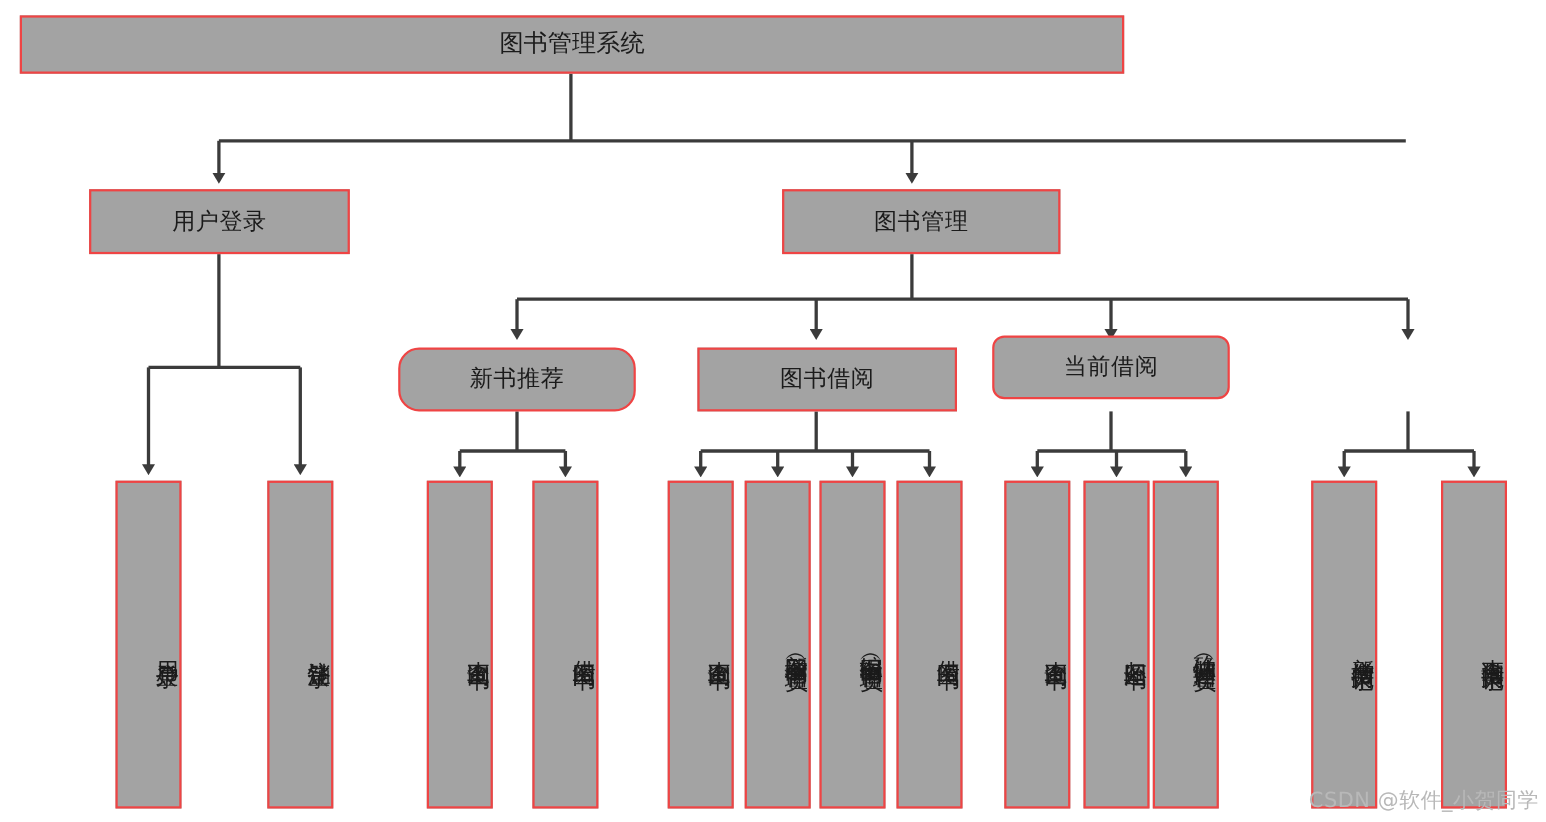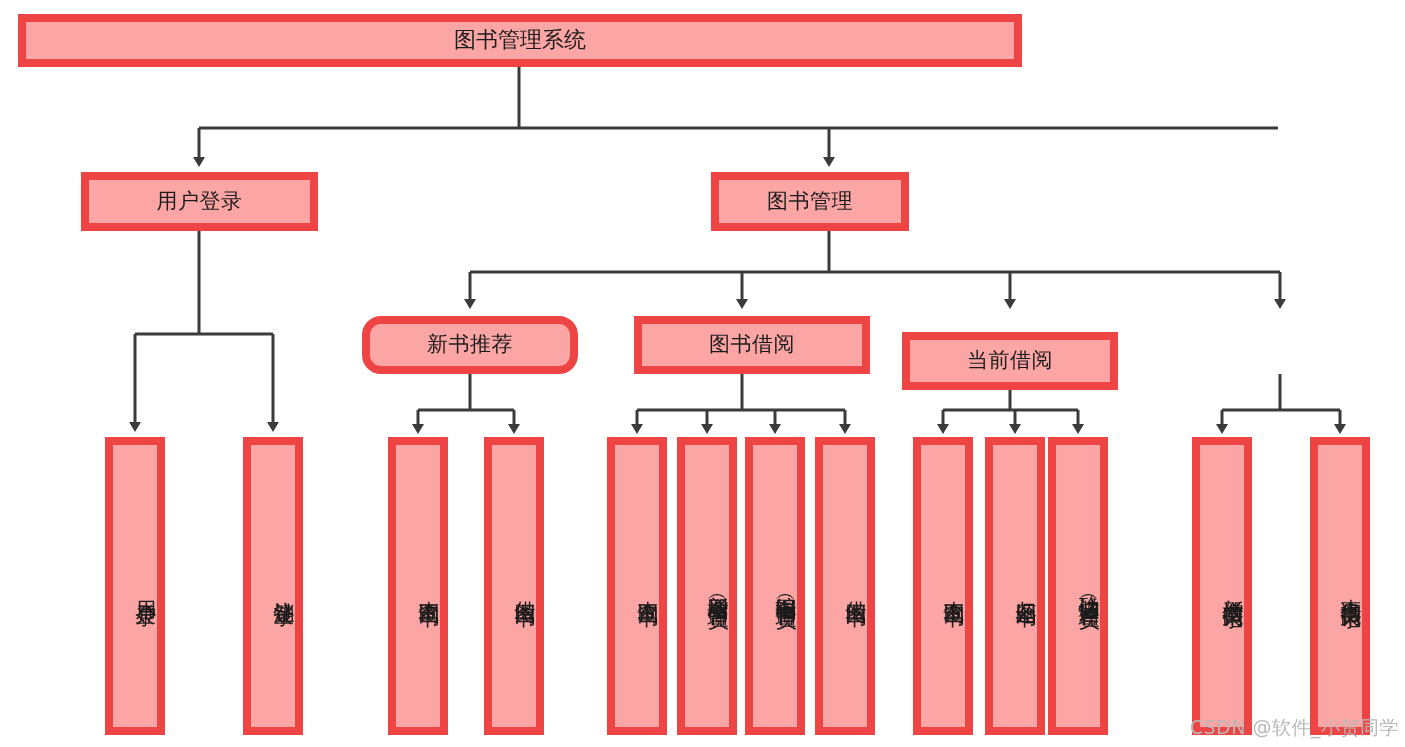--- a/index.html
+++ b/index.html
@@ -21,22 +21,22 @@
     position: absolute;
     left: 0;
     top: 0;
     width: 1405px;
     height: 747px;
     pointer-events: none;
   }
   .node {
     position: absolute;
     box-sizing: border-box;
-    border: 8px solid #ef4444;
-    background: #fca5a5;
+    border: 2px solid #ef4444;
+    background: #a3a3a3;
     color: #1b1b1b;
     display: flex;
     align-items: center;
     justify-content: center;
     text-align: center;
     line-height: 1.12;
   }
   .node.h {
     font-size: 21px;
     letter-spacing: 0.5px;
@@ -124,31 +124,31 @@
     </g>
   </svg>
 
   <div class="node root" style="left:18px; top:14px; width:1004px; height:53px;">
     <span>图书管理系统</span>
   </div>
 
   <div class="node h" style="left:81px; top:172px; width:237px; height:59px;">
     <span>用户登录</span>
   </div>
-  <div class="node h" style="left:711px; top:172px; width:198px; height:59px;">
+  <div class="node h" style="left:711px; top:172px; width:253px; height:59px;">
     <span>图书管理</span>
   </div>
 
   <div class="node h" style="left:362px; top:316px; width:216px; height:58px;border-radius:19px;">
     <span>新书推荐</span>
   </div>
   <div class="node h" style="left:634px; top:316px; width:236px; height:58px;">
     <span>图书借阅</span>
   </div>
-  <div class="node h" style="left:902px; top:332px; width:216px; height:58px;">
+  <div class="node h" style="left:902px; top:305px; width:216px; height:58px;border-radius:11px;">
     <span>当前借阅</span>
   </div>
 
   <div class="node v" style="left:105px; top:437px; width:60px; height:298px;">
     <span class="vlabel">用户登录</span>
   </div>
   <div class="node v" style="left:243px; top:437px; width:60px; height:298px;">
     <span class="vlabel">注销登录</span>
   </div>
 

